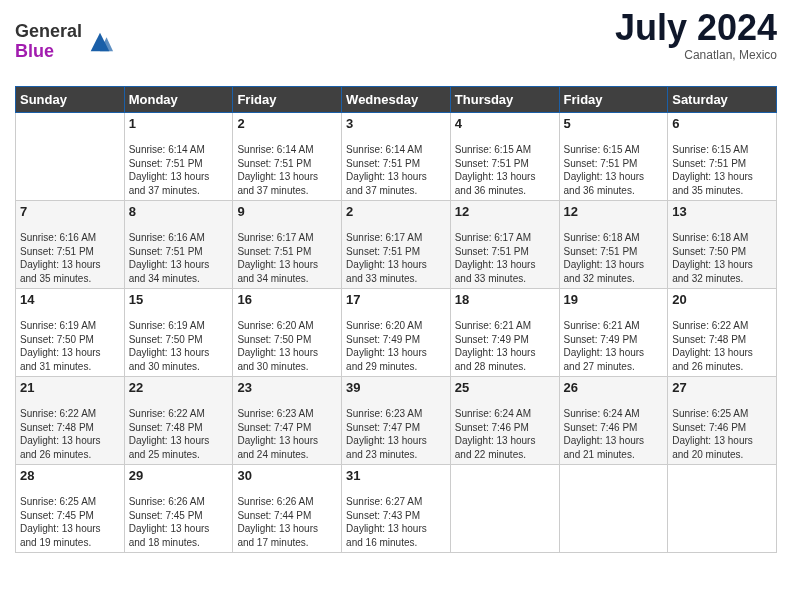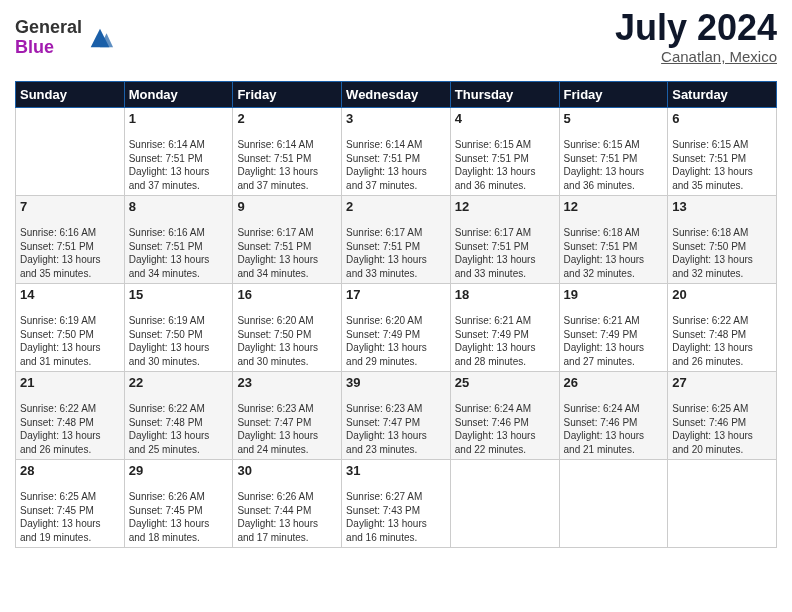--- a/index.html
+++ b/index.html
@@ -10,22 +10,22 @@
       height: 612px;
       overflow: hidden;
     }
     .container {
       width: 792px;
       padding: 10px 15px;
     }
     .header {
       display: flex;
       justify-content: space-between;
-      align-items: center;
-      margin-bottom: 16px;
+      align-items: flex-end;
+      margin-bottom: 24px;
     }
     .logo {
       display: flex;
       align-items: center;
     }
     .logo-text {
       display: flex;
       flex-direction: column;
       line-height: 1.1;
     }
@@ -47,32 +47,31 @@
     .title-section {
       text-align: right;
     }
     .month-title {
       font-size: 36px;
       font-weight: bold;
       color: #0f172a;
       line-height: 1;
     }
     .location {
-      font-size: 15px;
+      font-size: 12px;
       color: #555;
       margin-top: 2px;
-      text-decoration: underline;
     }
     table {
       width: 100%;
       border-collapse: collapse;
       table-layout: fixed;
     }
     th {
-      background-color: #0f172a;
+      background-color: #404040;
       color: white;
       font-size: 13px;
       font-weight: bold;
       padding: 5px 4px;
       text-align: left;
       border: 1px solid #1a5fa8;
     }
     td {
       border: 1px solid #ccc;
       vertical-align: top;

